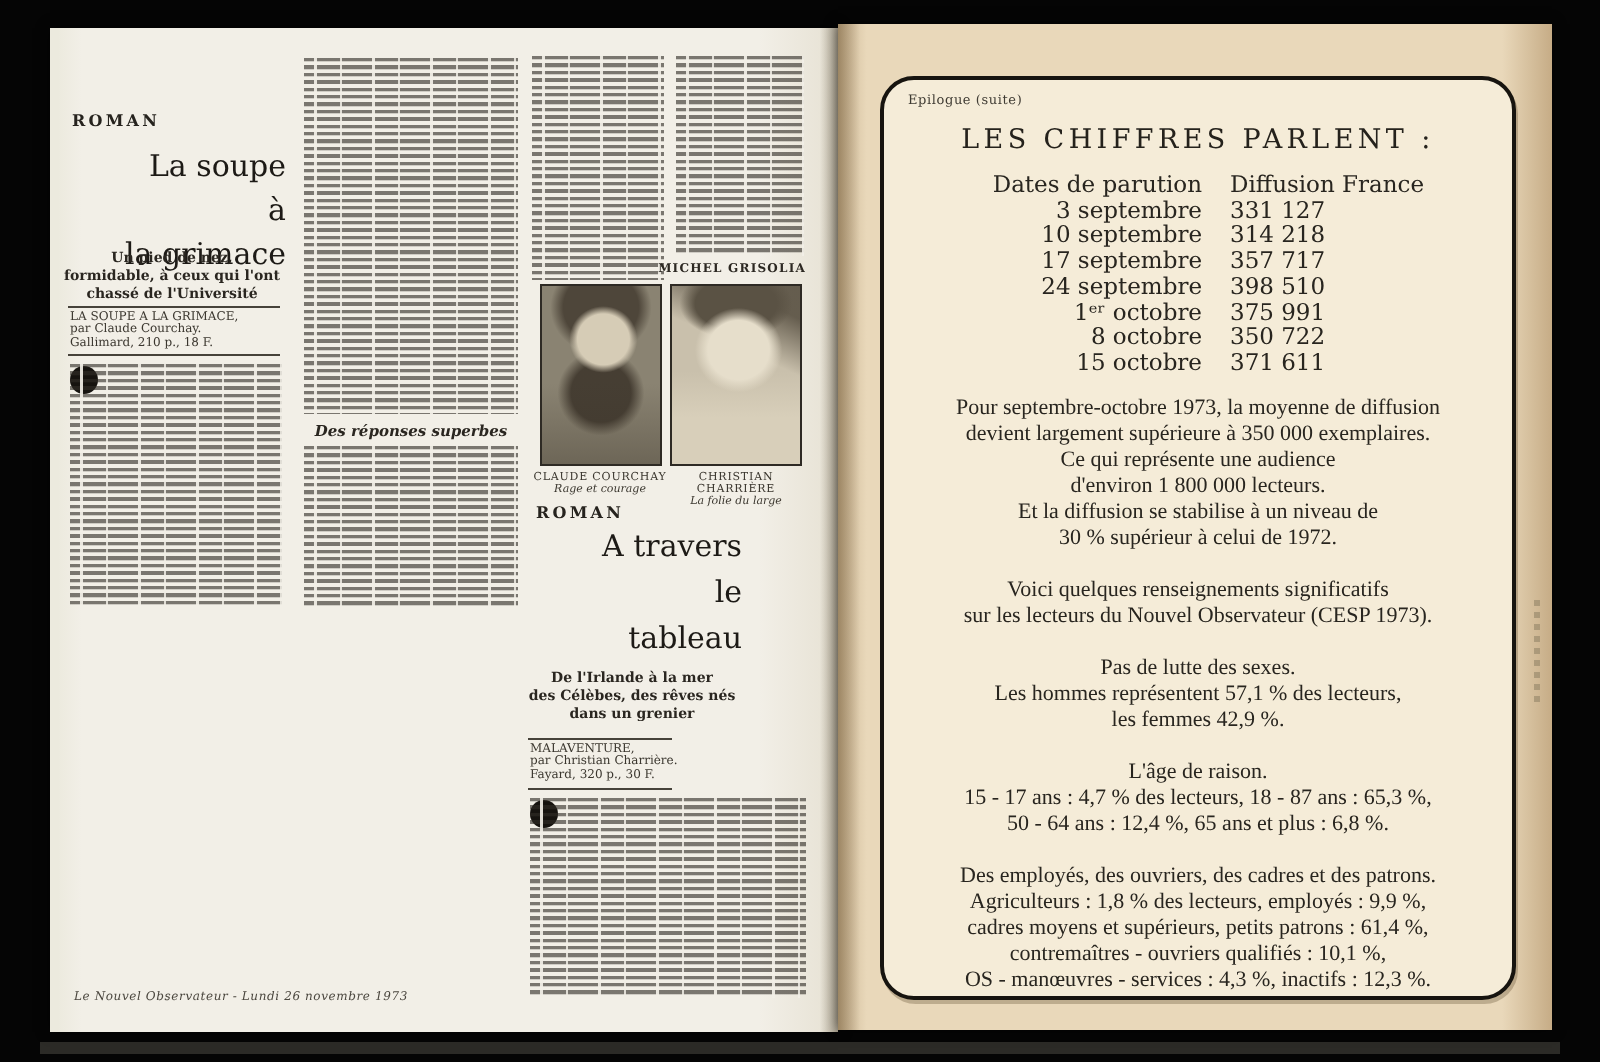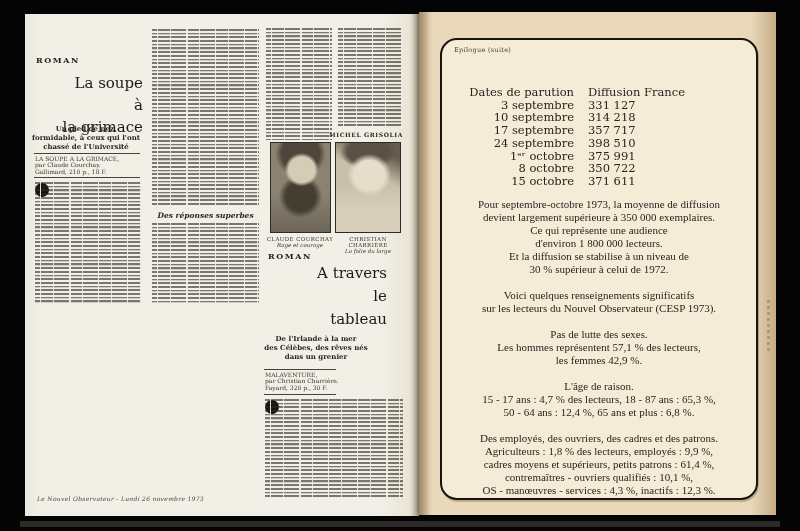--- a/index.html
+++ b/index.html
@@ -100,21 +100,21 @@
   }
 
   
   .chiffres-box {
     left:21px; top:26px; width:318px; height:462px;
     background:#f5ecd8; border:2px solid #17140f; border-radius:17px;
     box-shadow:1px 2px 0 rgba(60,40,10,.25);
   }
   .corner-note { font-size:6.5px; color:#3f3b33; letter-spacing:.3px; }
   .panel-title { text-align:center; font-size:13.5px; letter-spacing:2.2px; color:#25221c; }
-  .dif-table { display:flex; gap:14px; font-size:11.5px; line-height:12.7px; color:#28251f; }
+  .dif-table { display:flex; justify-content:center; gap:14px; font-size:11.5px; line-height:12.7px; color:#28251f; }
   .dif-col-dates { width:132px; text-align:right; }
   .dif-col-vals  { width:114px; text-align:left; }
   .dif-table .hd { margin-bottom:0; }
   .panel-paras { text-align:center; font-size:11px; line-height:13px; color:#28251f; }
   .panel-paras p { white-space:pre-line; margin-bottom:13px;font-family:Liberation Serif, serif; }
   .spine-mark { right:6px; top:288px; width:3px; height:52px; opacity:.55;
     background:repeating-linear-gradient(180deg,#8d7f63 0 3px, rgba(0,0,0,0) 3px 6px); }
 </style>
 </head>
 <body>
@@ -155,21 +155,21 @@
     <div class="abs photocap" style="left:238px; top:222px; width:74px;">
       <span class="nm">CLAUDE COURCHAY</span>
       <span class="wk">Rage et courage</span>
     </div>
     <div class="abs photocap" style="left:306px; top:222px; width:74px;">
       <span class="nm">CHRISTIAN CHARRIÈRE</span>
       <span class="wk">La folie du large</span>
     </div>
 
     <div class="abs kicker" style="left:243px; top:237px;">ROMAN</div>
-    <div class="abs headline" style="left:252px; top:248px; width:110px; line-height:23px;">A travers
+    <div class="abs headline" style="left:236px; top:248px; width:110px; line-height:23px;">A travers
 le
 tableau</div>
     <div class="abs deck" style="left:236px; top:320px; width:110px;">De l'Irlande à la mer
 des Célèbes, des rêves nés
 dans un grenier</div>
     <div class="abs hrule" style="left:239px; top:355px; width:72px;"></div>
     <div class="abs refblock" style="left:240px; top:358px; width:88px;">MALAVENTURE,
 par Christian Charrière.
 Fayard, 320 p., 30 F.</div>
     <div class="abs hrule" style="left:239px; top:380px; width:72px;"></div>
@@ -178,20 +178,21 @@
 
 
     <div class="abs footerline" style="left:12px; top:481px;">Le Nouvel Observateur - Lundi 26 novembre 1973</div>
   </div>
 
   <div class="abs page-right">
 
     <div class="abs chiffres-box">
       <div class="abs corner-note" style="left:12px; top:6px;">Epilogue (suite)</div>
 
+      <div class="abs panel-title" style="left:0; right:0; top:22px;">LES CHIFFRES PARLENT :</div>
 
       <div class="abs dif-table" style="left:0; right:0; top:46px;">
         <div class="dif-col-dates">
           <div class="hd">Dates de parution</div>
           <div>3 septembre</div>
           <div>10 septembre</div>
           <div>17 septembre</div>
           <div>24 septembre</div>
           <div>1ᵉʳ octobre</div>
           <div>8 octobre</div>

